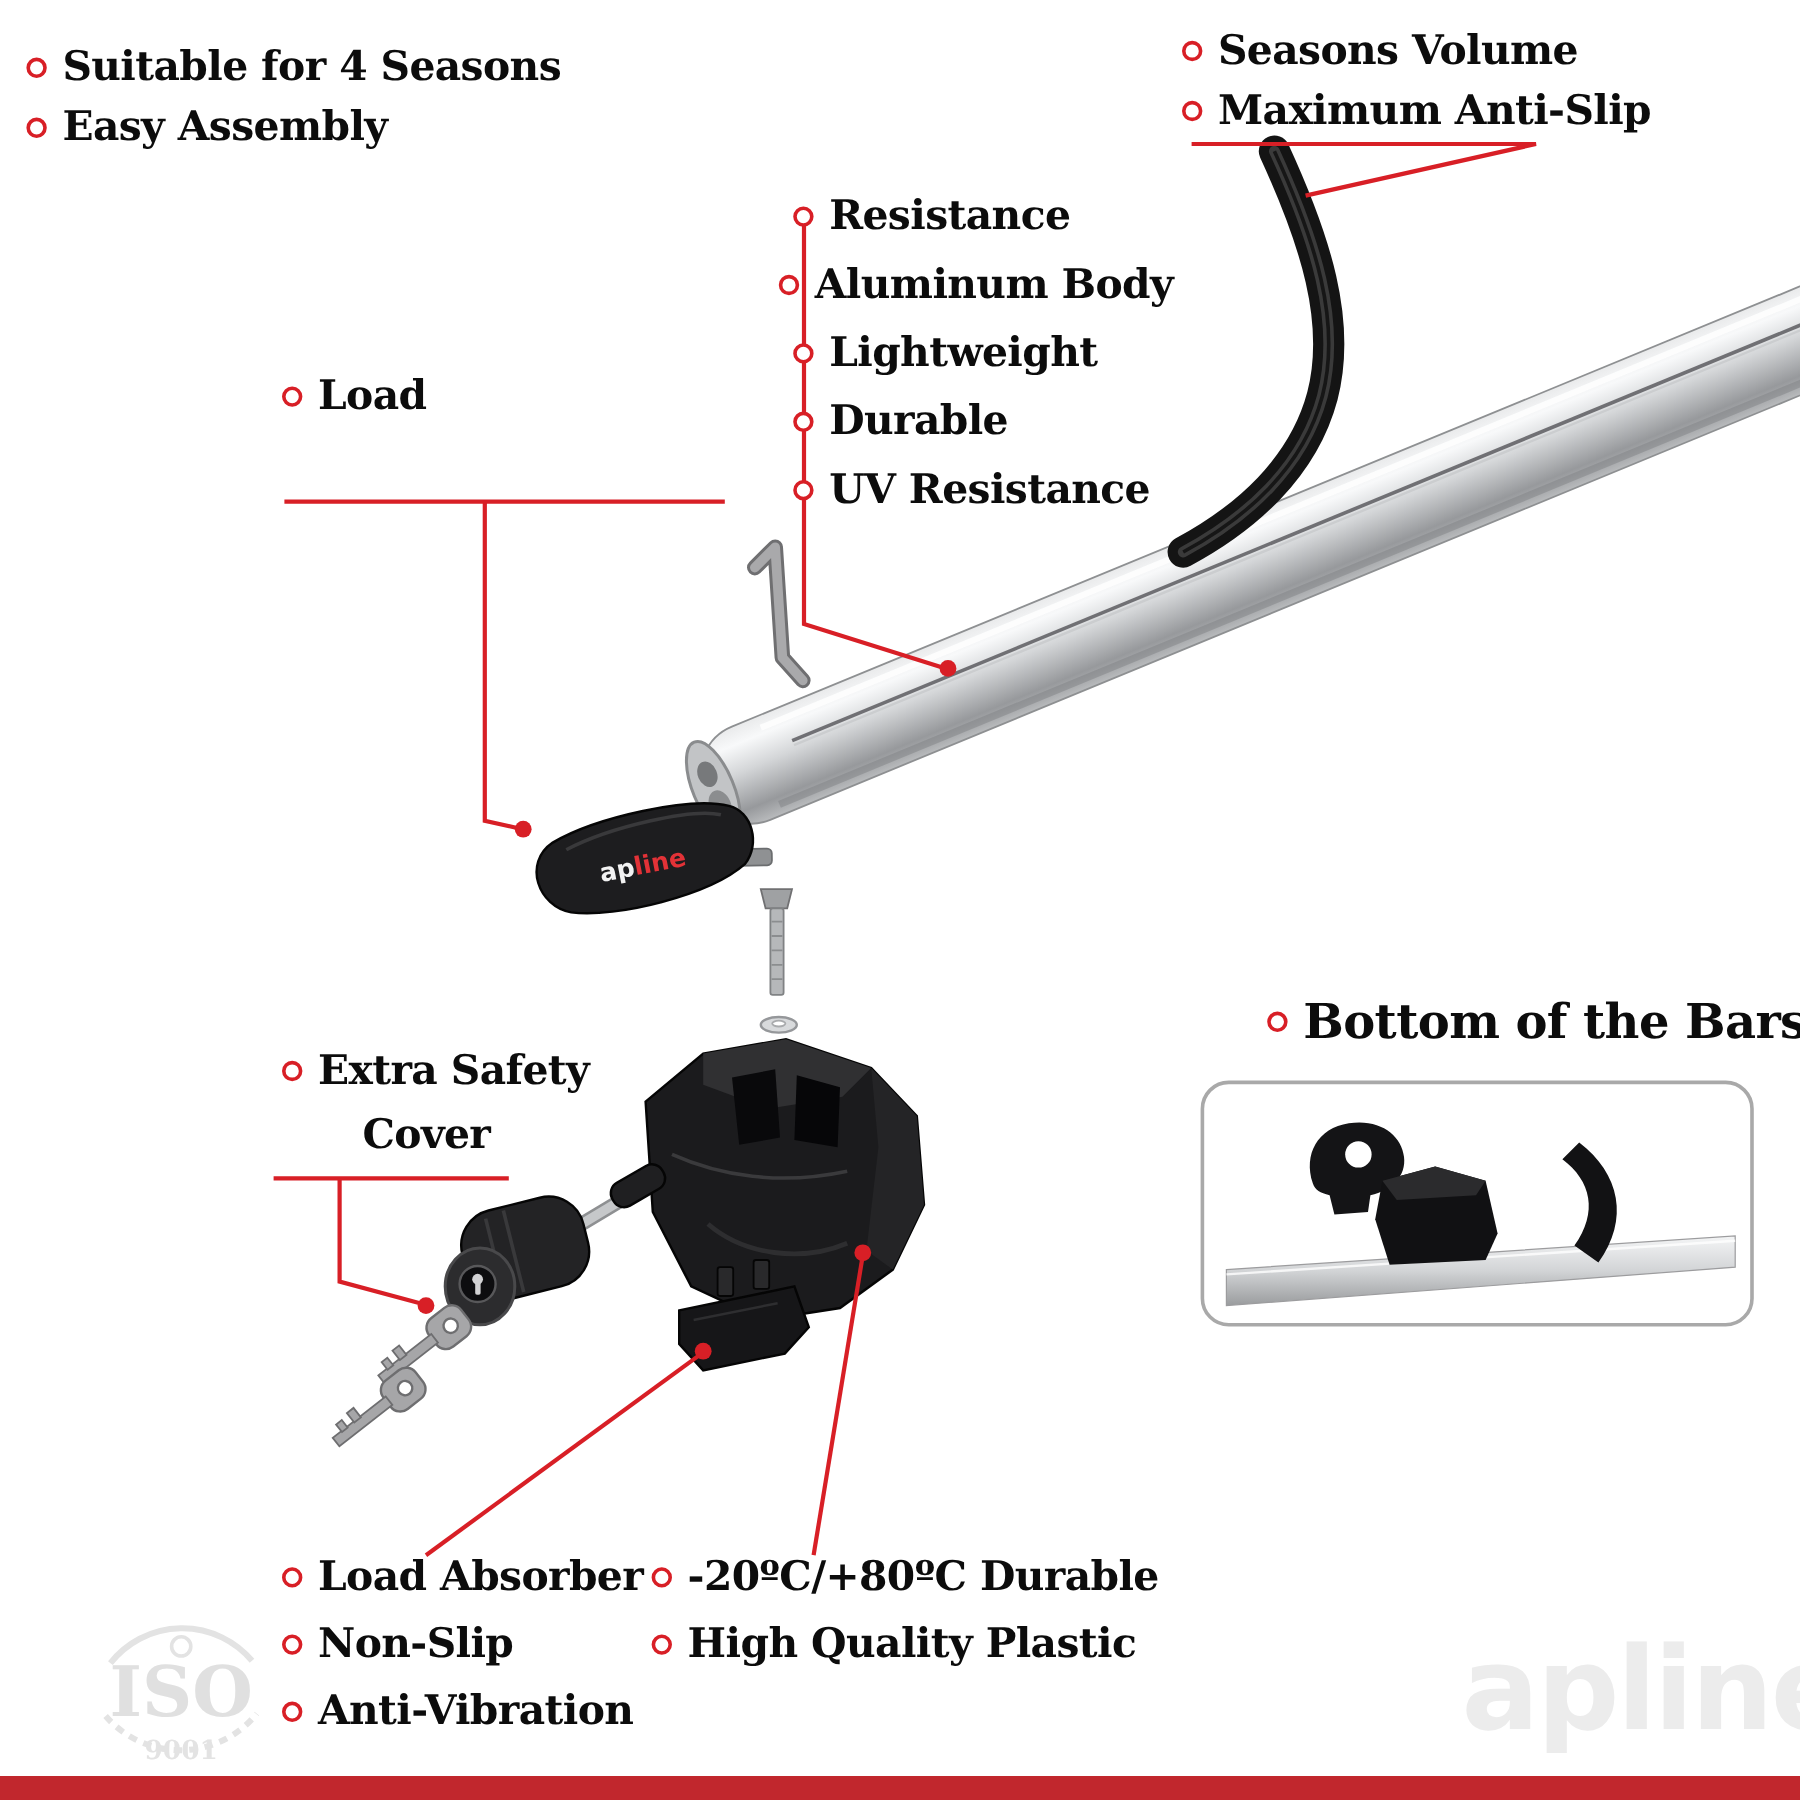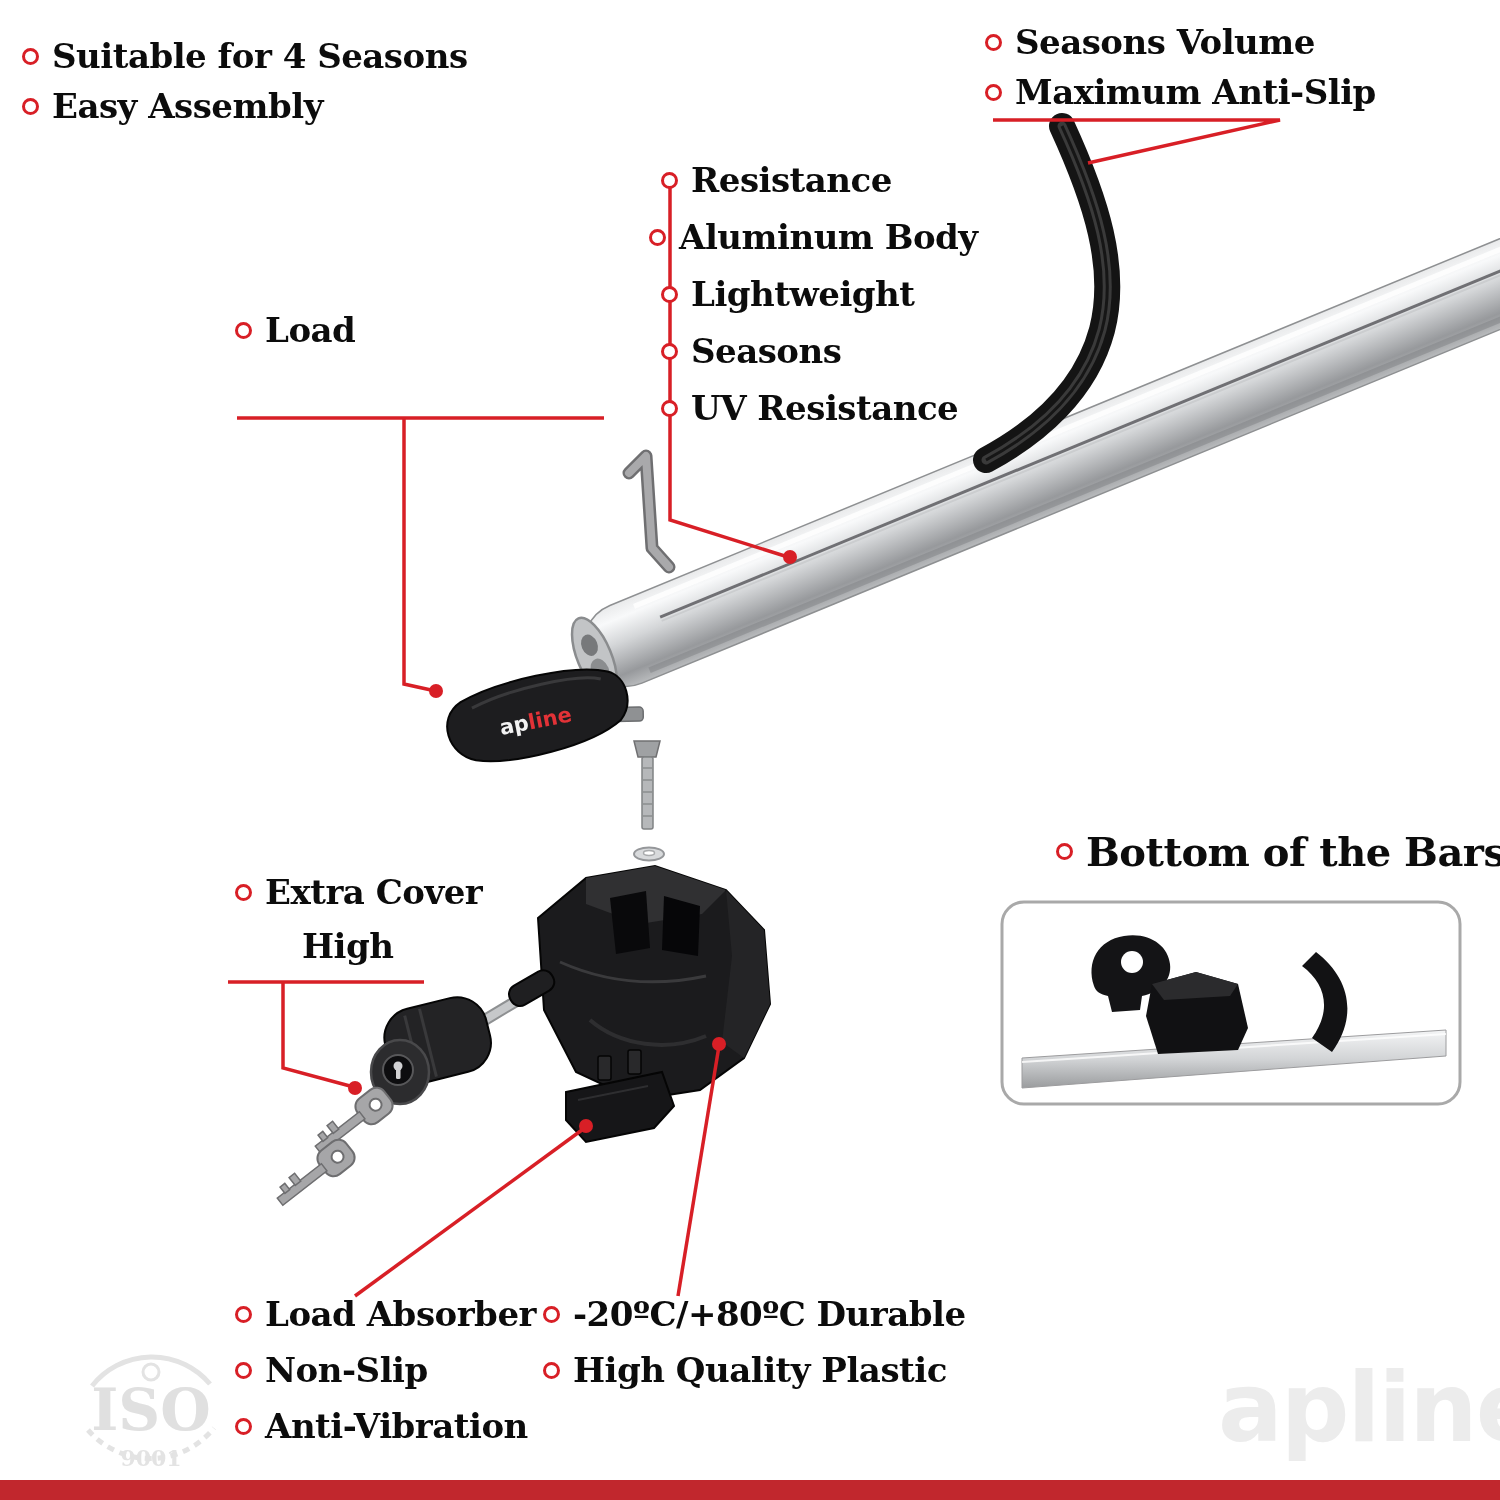--- a/index.html
+++ b/index.html
@@ -184,38 +184,38 @@
   <div class="note" style="left:649px;top:217px">
     <span class="ring"></span>
     <span>Aluminum Body</span>
   </div>
   <div class="note" style="left:661px;top:274px">
     <span class="ring"></span>
     <span>Lightweight</span>
   </div>
   <div class="note" style="left:661px;top:331px">
     <span class="ring"></span>
-    <span>Seasons</span>
+    <span>Durable</span>
   </div>
   <div class="note" style="left:661px;top:388px">
     <span class="ring"></span>
     <span>UV Resistance</span>
   </div>
 
   <div class="note" style="left:235px;top:310px">
     <span class="ring"></span>
     <span>Load</span>
   </div>
 
   <div class="note" style="left:235px;top:872px">
     <span class="ring"></span>
-    <span>Extra Cover</span>
+    <span>Extra Safety</span>
   </div>
   <div class="note" style="left:302px;top:926px">
-    <span>High</span>
+    <span>Cover</span>
   </div>
 
   <div class="note big" style="left:1056px;top:828px">
     <span class="ring"></span>
     <span>Bottom of the Bars</span>
   </div>
 
   <div class="note" style="left:235px;top:1294px">
     <span class="ring"></span>
     <span>Load Absorber</span>

